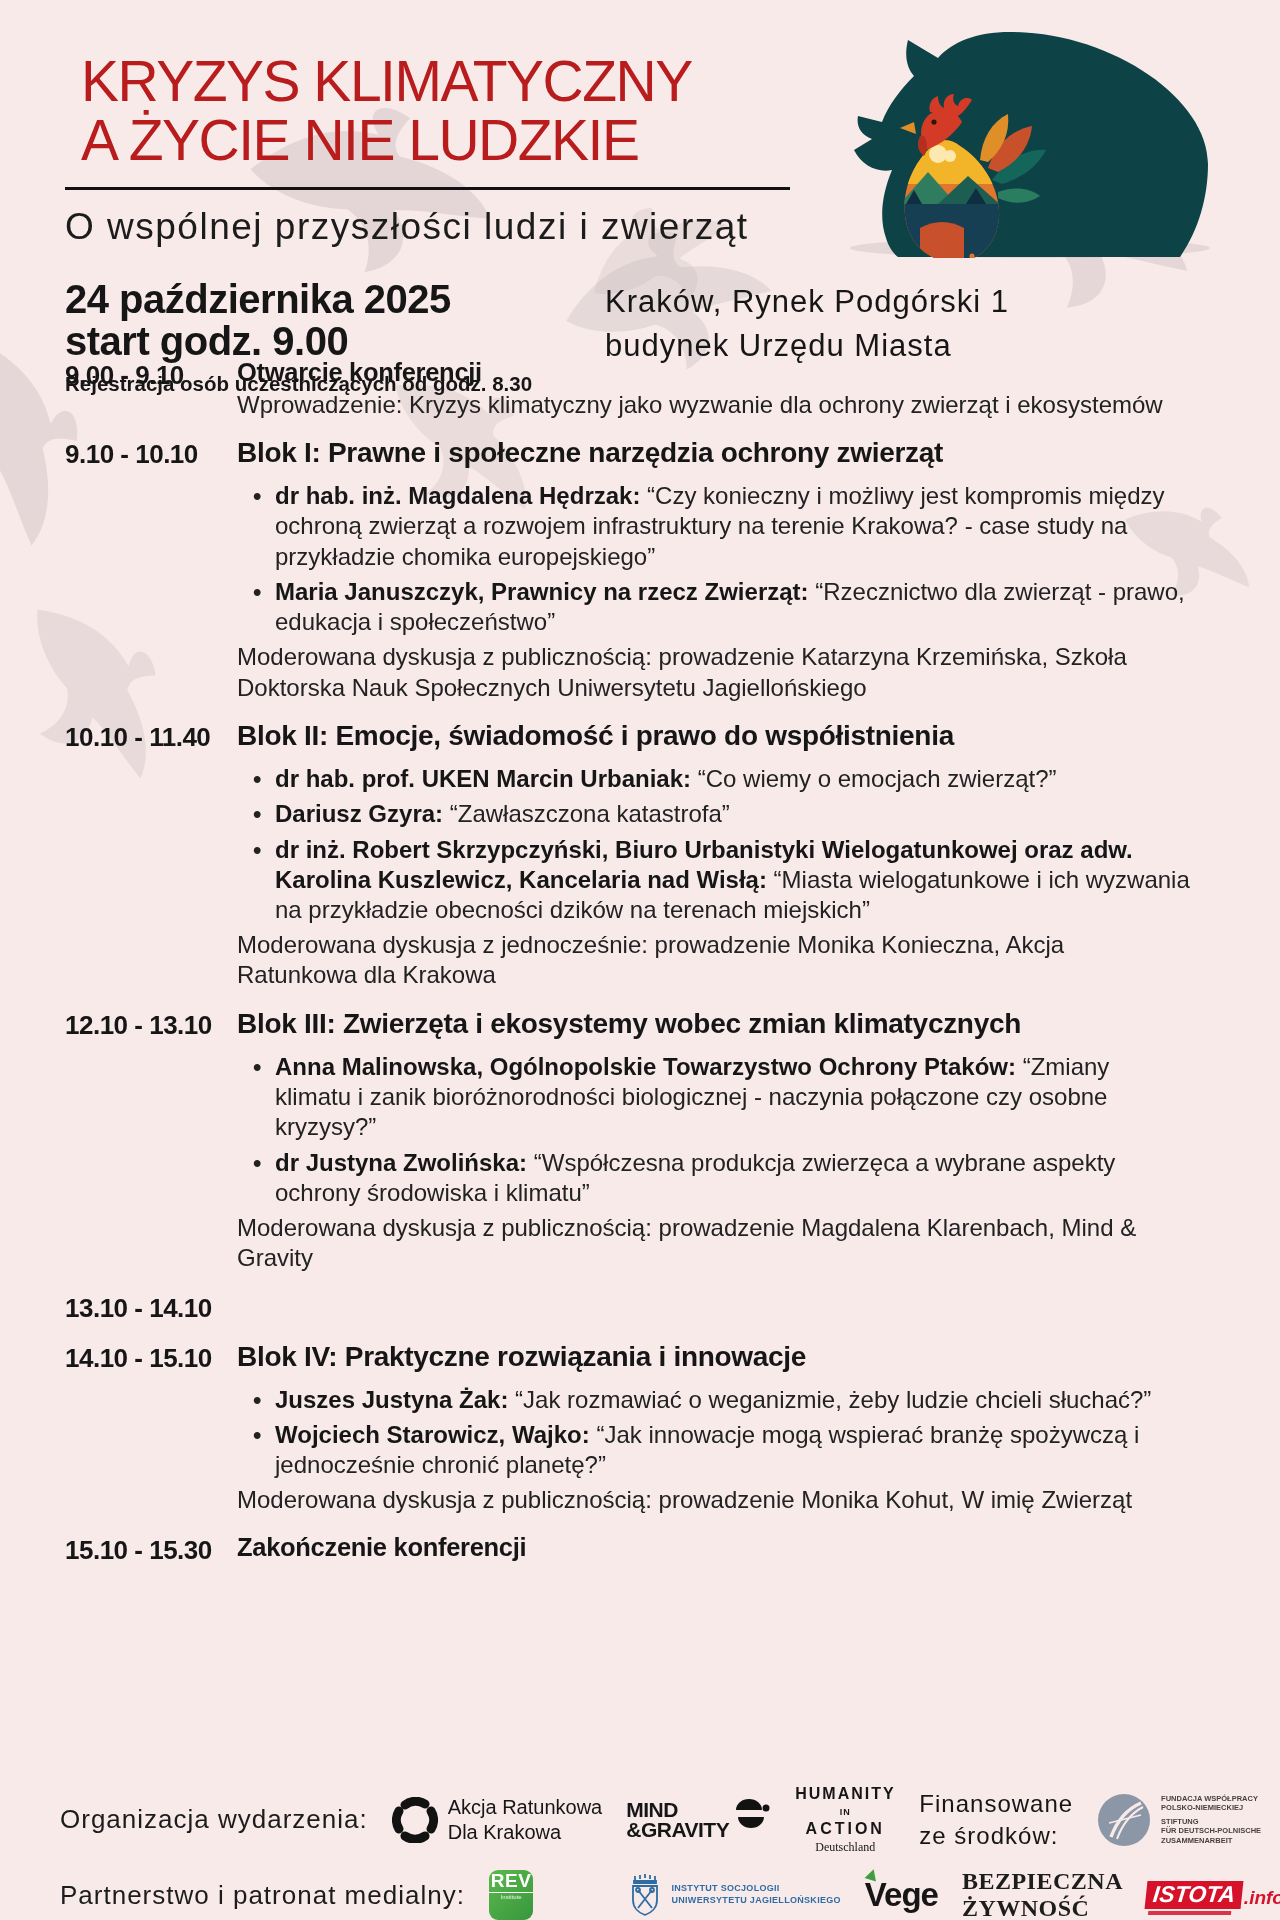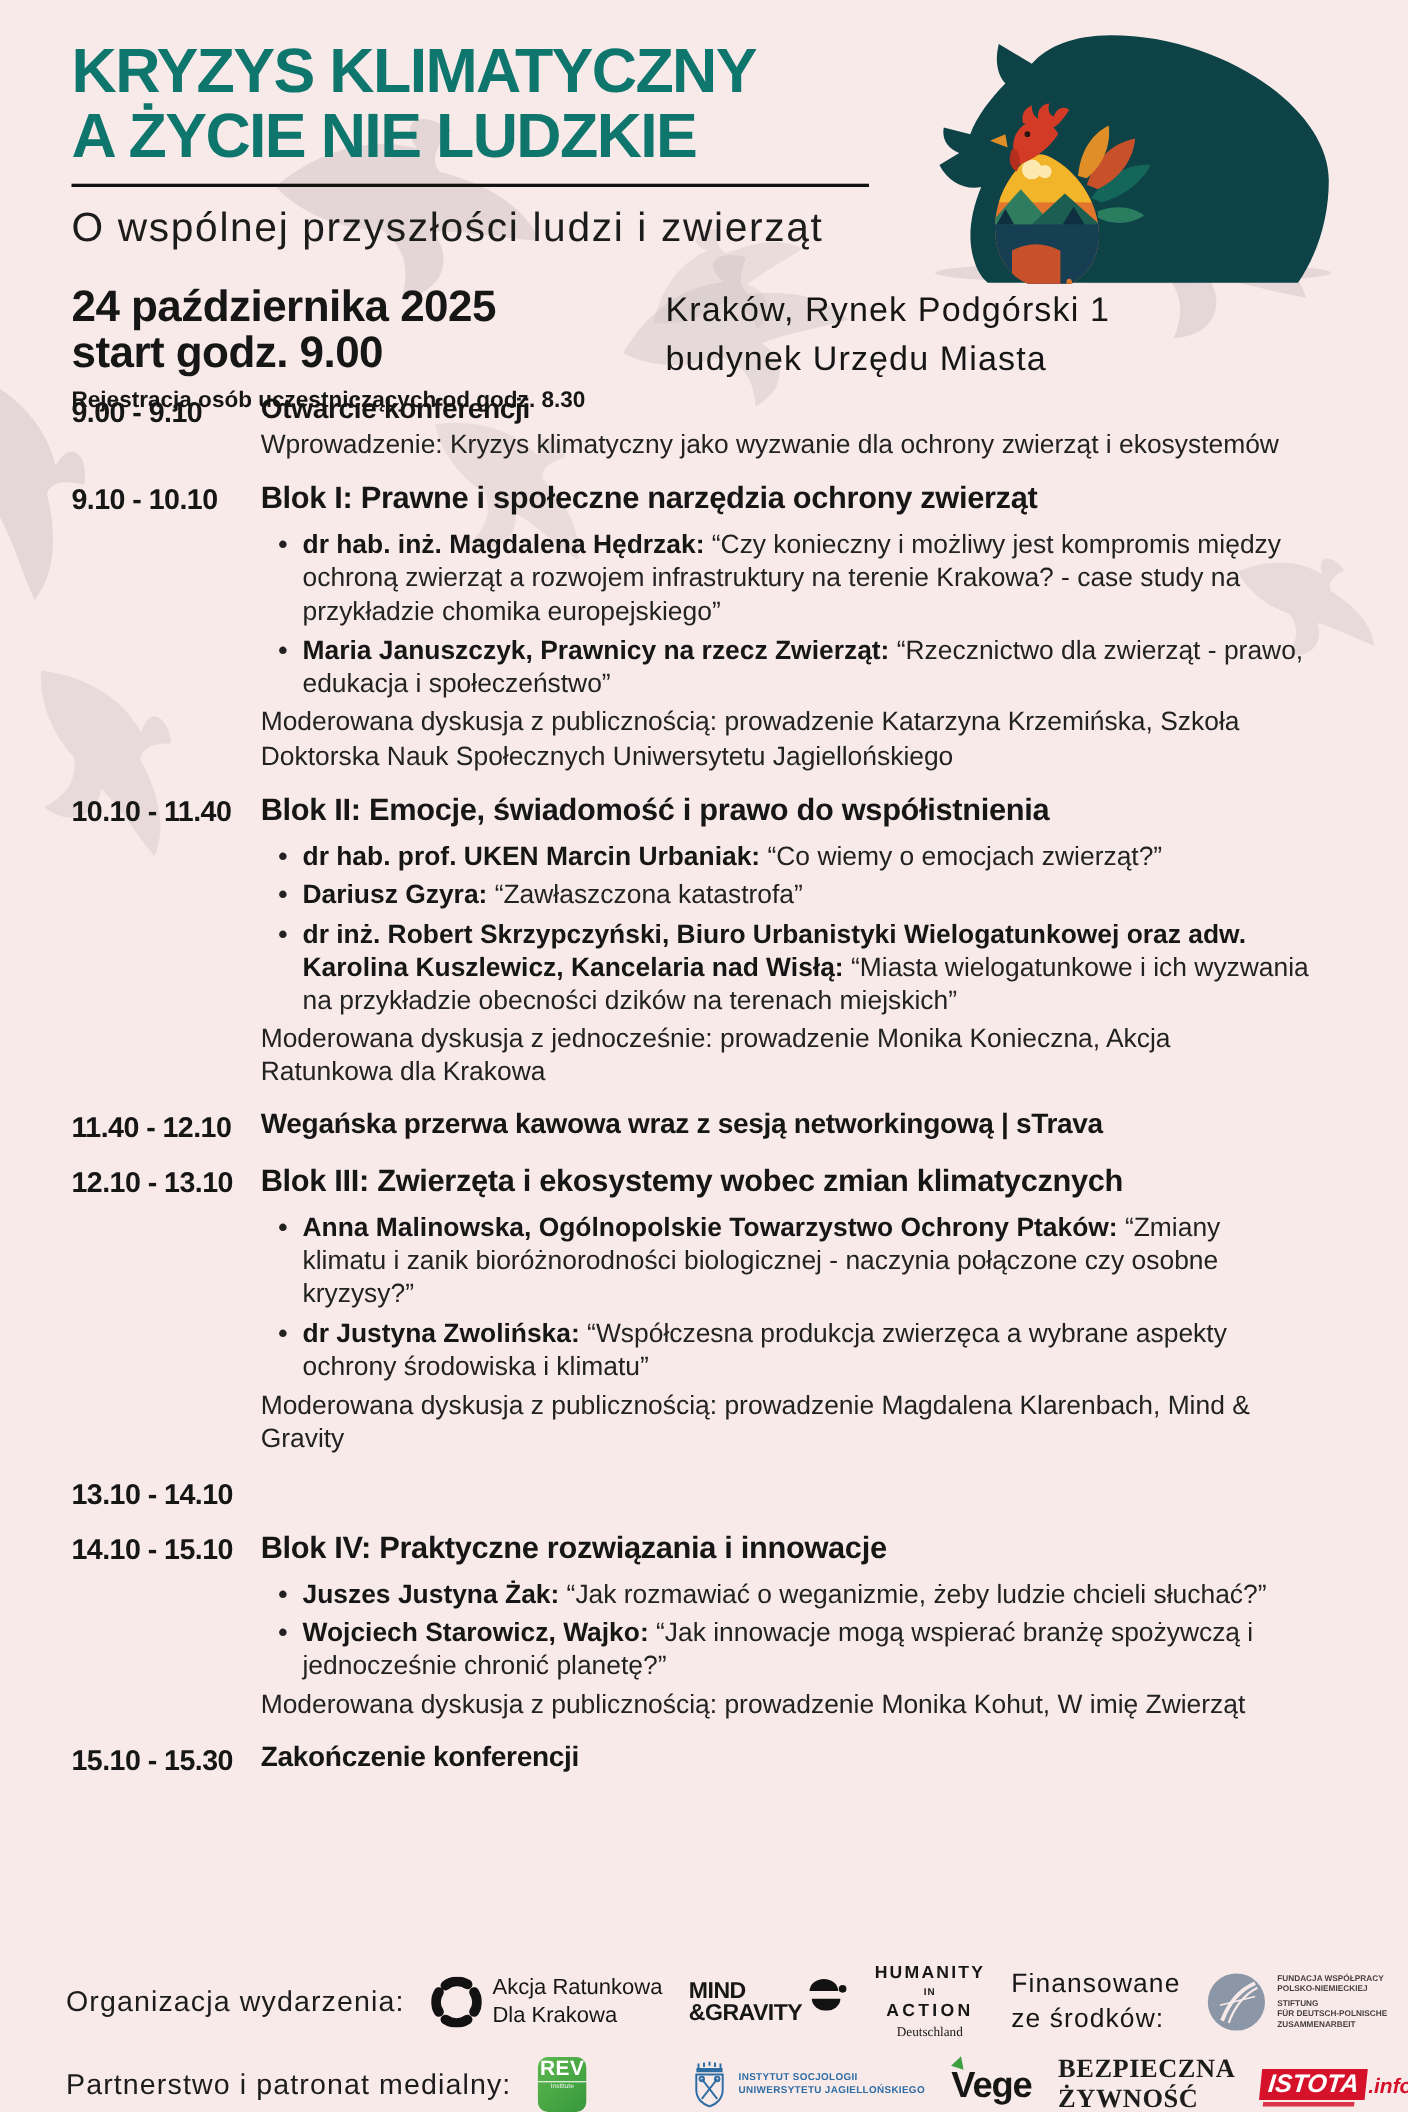--- a/index.html
+++ b/index.html
@@ -5,21 +5,21 @@
   html,body{margin:0;padding:0;background:#e8e0e0;}
   .poster{
     position:relative;width:1280px;height:1920px;margin:0 auto;
     background:#f9eaea;overflow:hidden;color:#161616;
     font-family:"Liberation Sans",sans-serif;
   }
   
   .birds{position:absolute;inset:0;pointer-events:none;}
   
   .hdr{position:absolute;left:65px;top:36px;width:1150px;}
-  .title{font-size:57px;line-height:1.04;font-weight:700;letter-spacing:-1.5px;margin:0;color:#0f766e;}
+  .title{font-size:57px;line-height:1.04;font-weight:400;letter-spacing:-1.5px;margin:16px;color:#b91c1c;}
   .rule{width:725px;height:3px;background:#121212;margin-top:12px;}
   .subtitle{margin-top:16px;font-size:37px;font-weight:300;letter-spacing:1.5px;color:#1c1c1c;}
   .meta{display:flex;margin-top:30px;}
   .when{width:540px;}
   .date-line{font-size:40px;font-weight:700;letter-spacing:-0.5px;line-height:1.05;}
   .reg{margin-top:10px;font-size:20.5px;font-weight:700;}
   .where{font-size:31px;font-weight:300;letter-spacing:1px;line-height:1.45;margin-top:2px;}
   .art{position:absolute;left:780px;top:28px;width:470px;height:230px;}
   
   .schedule{position:absolute;left:65px;top:358px;width:1165px;}
@@ -167,26 +167,20 @@
         <div class="content">
           <div class="heading">Blok II: Emocje, świadomość i prawo do współistnienia</div>
           <ul class="bullets">
             <li><span class="spk">dr hab. prof. UKEN Marcin Urbaniak:</span><span class="talk"> “Co wiemy o emocjach zwierząt?”</span></li>
             <li><span class="spk">Dariusz Gzyra:</span><span class="talk"> “Zawłaszczona katastrofa”</span></li>
             <li><span class="spk">dr inż. Robert Skrzypczyński, Biuro Urbanistyki Wielogatunkowej oraz adw. Karolina Kuszlewicz, Kancelaria nad Wisłą:</span><span class="talk"> “Miasta wielogatunkowe i ich wyzwania na przykładzie obecności dzików na terenach miejskich”</span></li>
           </ul>
           <div class="moderation">Moderowana dyskusja z jednocześnie: prowadzenie Monika Konieczna, Akcja Ratunkowa dla Krakowa</div>
         </div>
       </div>
-      <div class="row break">
-        <div class="time">11.40 - 12.10</div>
-        <div class="content">
-          <div class="heading">Wegańska przerwa kawowa wraz z sesją networkingową | sTrava</div>
-        </div>
-      </div>
       <div class="row block">
         <div class="time">12.10 - 13.10</div>
         <div class="content">
           <div class="heading">Blok III: Zwierzęta i ekosystemy wobec zmian klimatycznych</div>
           <ul class="bullets">
             <li><span class="spk">Anna Malinowska, Ogólnopolskie Towarzystwo Ochrony Ptaków:</span><span class="talk"> “Zmiany klimatu i zanik bioróżnorodności biologicznej - naczynia połączone czy osobne kryzysy?”</span></li>
             <li><span class="spk">dr Justyna Zwolińska:</span><span class="talk"> “Współczesna produkcja zwierzęca a wybrane aspekty ochrony środowiska i klimatu”</span></li>
           </ul>
           <div class="moderation">Moderowana dyskusja z publicznością: prowadzenie Magdalena Klarenbach, Mind &amp; Gravity</div>
         </div>

